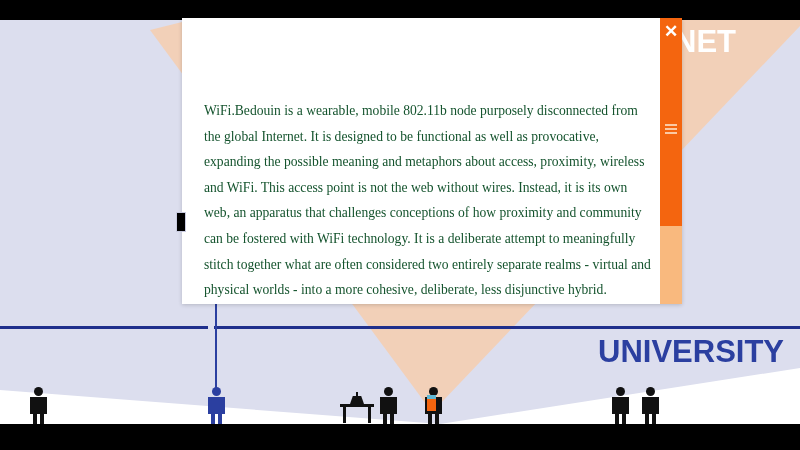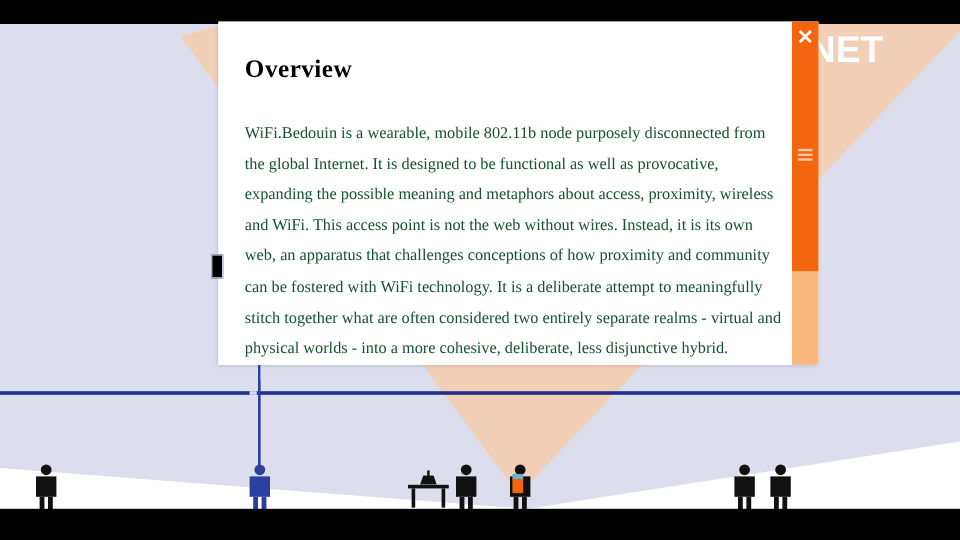--- a/index.html
+++ b/index.html
@@ -275,20 +275,21 @@
     <div class="cone-left"></div>
     <div class="cone-right"></div>
     <div class="beam-peach"></div>
     <div class="beam-peach-2"></div>
 
     <div class="rule-blue"></div>
     <div class="rule-gap"></div>
     <div class="pole"></div>
 
     <div class="word-internet">TERNET</div>
+    <div class="word-university">UNIVERSITY</div>
 
     <div class="fig" style="left:28px; top:387px;">
       <span class="head"></span>
       <span class="body"></span>
       <span class="leg-l"></span>
       <span class="leg-r"></span>
     </div>
 
     <div class="fig blue" style="left:206px; top:387px;">
       <span class="antenna"></span>
@@ -335,21 +336,20 @@
       <span class="leg-l"></span>
       <span class="leg-r"></span>
     </div>
   </div>
 
   <div class="bar-top"></div>
   <div class="bar-bottom"></div>
 
   <div class="modal">
     <div class="modal-inner">
-      <div class="modal-title">Overview</div>
       <p class="modal-body">WiFi.Bedouin is a wearable, mobile 802.11b node purposely disconnected from the global Internet. It is designed to be functional as well as provocative, expanding the possible meaning and metaphors about access, proximity, wireless and WiFi. This access point is not the web without wires. Instead, it is its own web, an apparatus that challenges conceptions of how proximity and community can be fostered with WiFi technology. It is a deliberate attempt to meaningfully stitch together what are often considered two entirely separate realms - virtual and physical worlds - into a more cohesive, deliberate, less disjunctive hybrid.</p>
     </div>
 
     <div class="left-marker"></div>
 
     <div class="scroll-rail">
       <div class="scroll-thumb">
         <div class="close-icon">✕</div>
         <div class="grip">
           <i></i>

